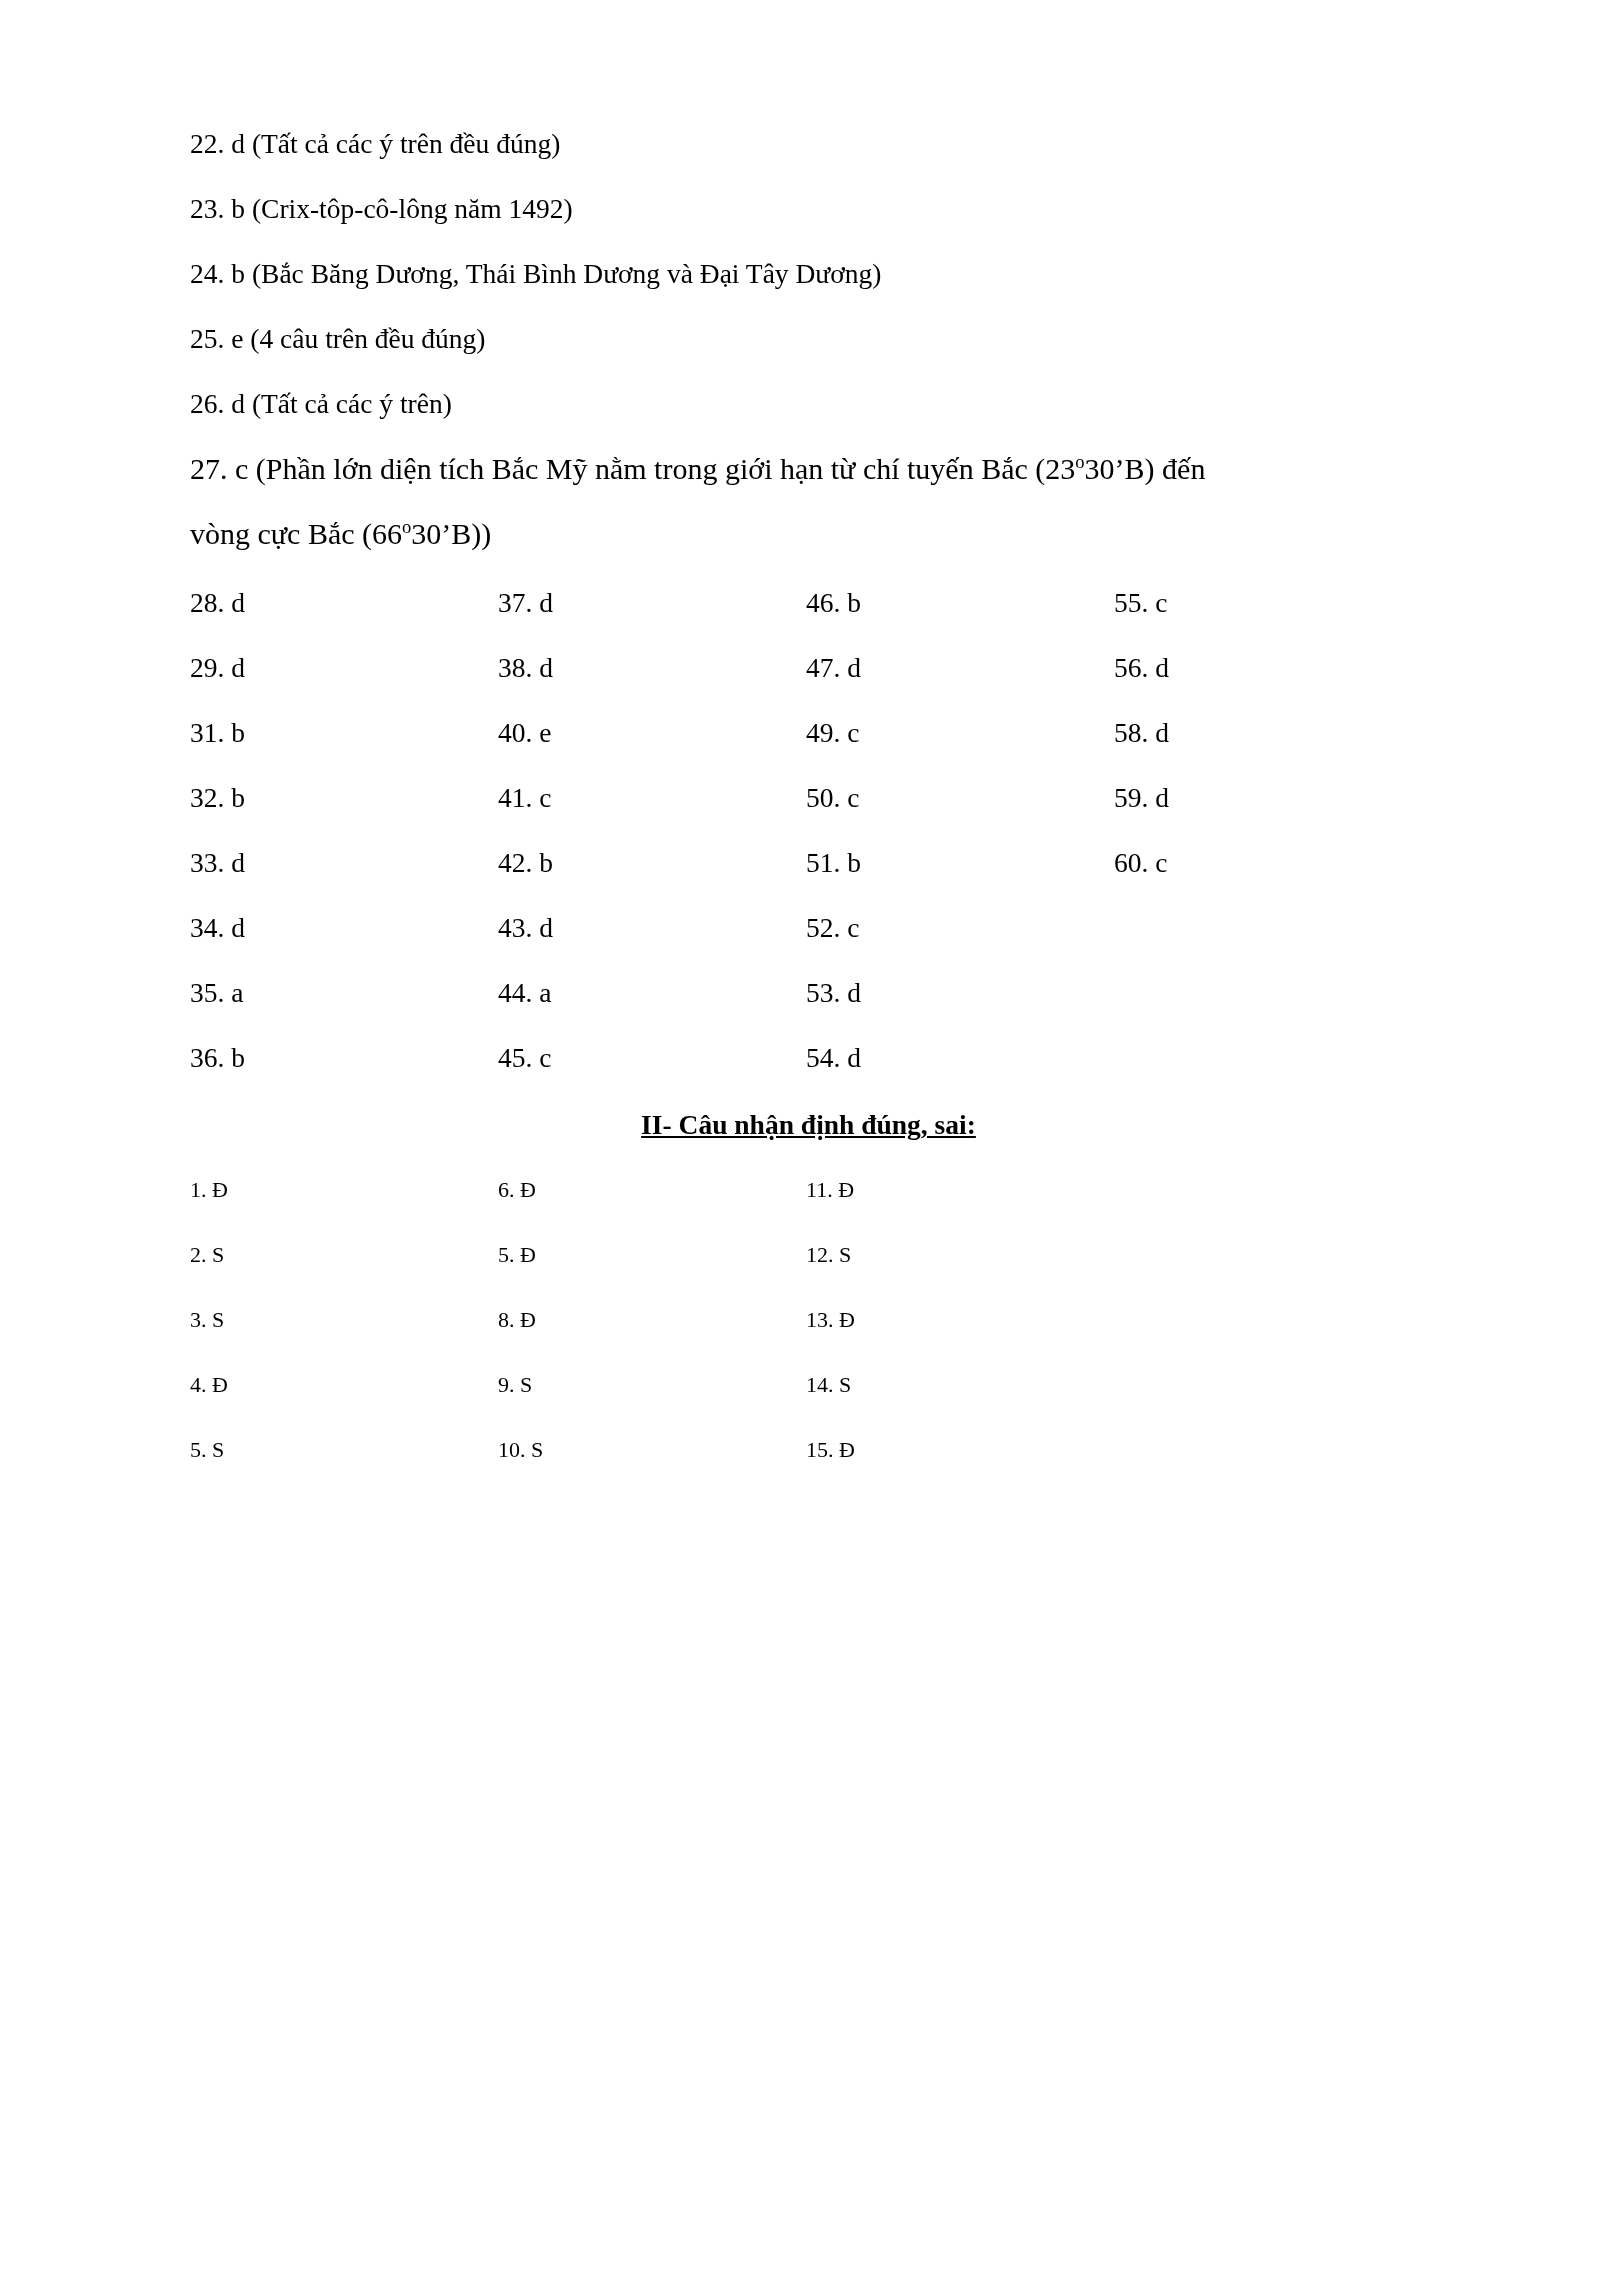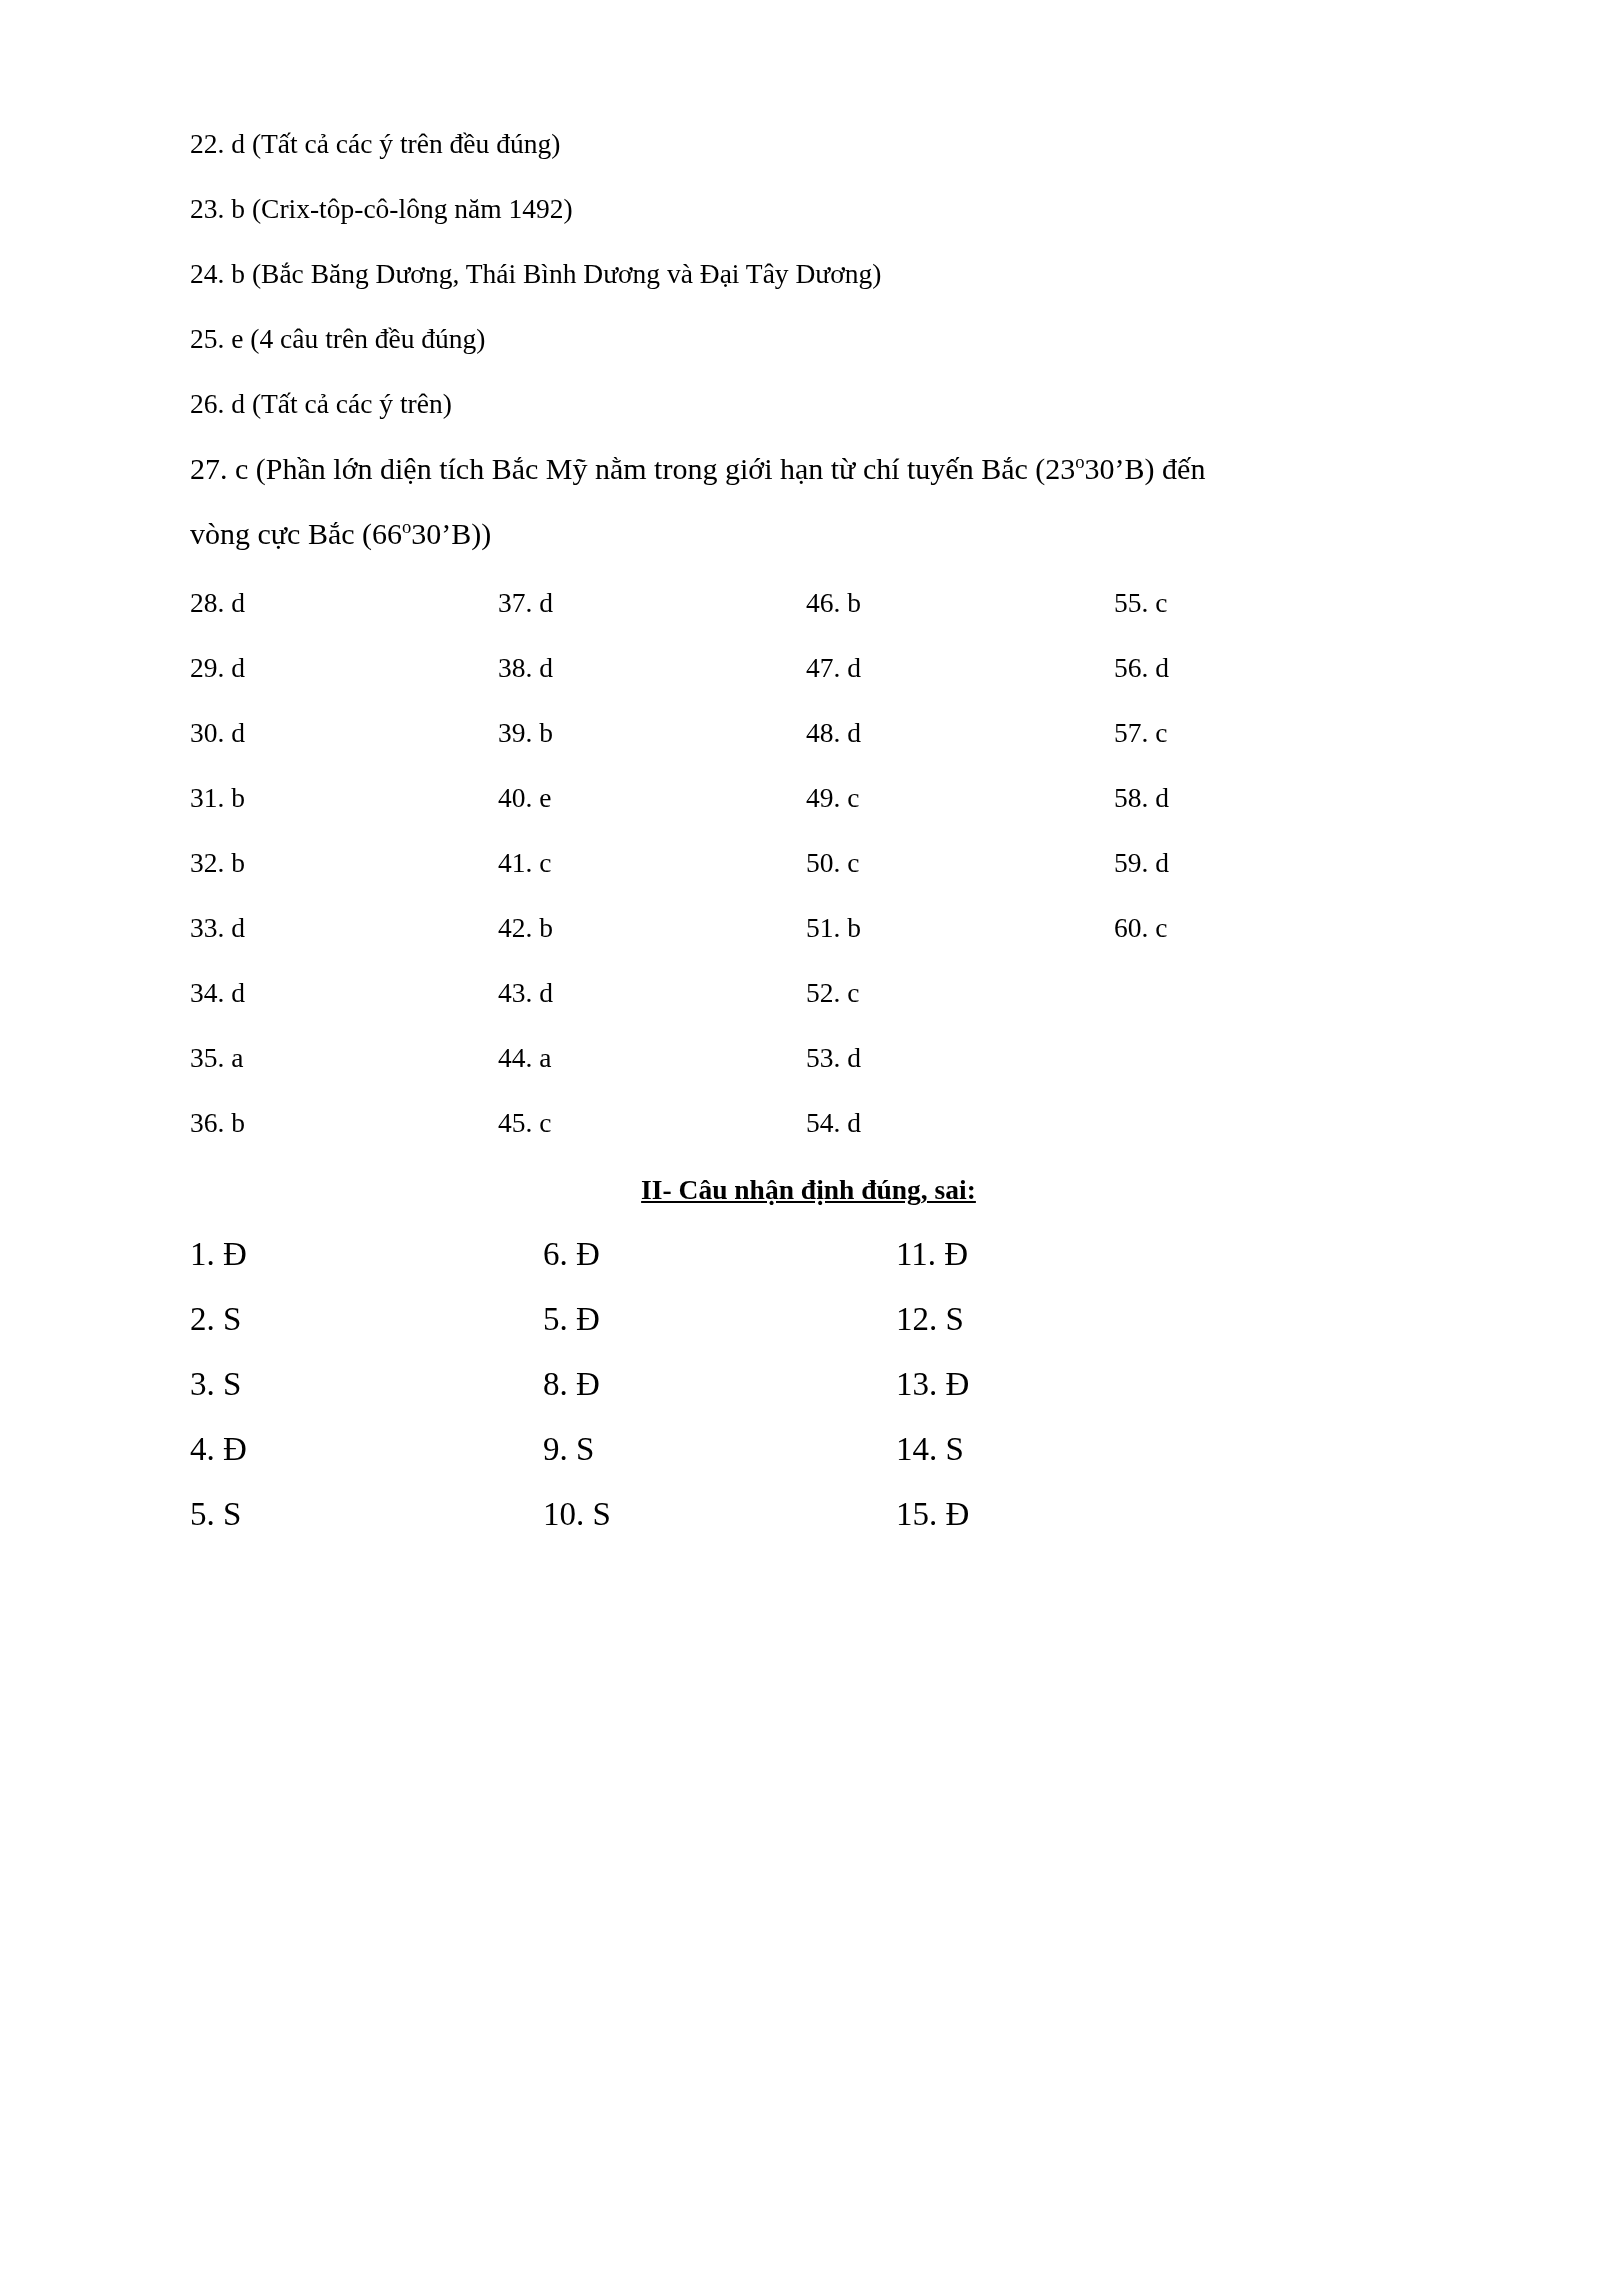--- a/index.html
+++ b/index.html
@@ -57,23 +57,22 @@
   .section-title {
     font-size: 27.5px;
     line-height: 65px;
     font-weight: bold;
     text-decoration: underline;
     margin-top: 2.6px;
     text-align: center;
   }
   .tf-row {
     display: flex;
-    font-size: 33px;
+    font-size: 22px;
     line-height: 65px;
-    gap: 45px;
   }
   .tf-cell { flex: 0 0 auto; }
   .tf1 { width: 308px; }
   .tf2 { width: 308px; }
   .tf3 { width: 308px; }
 </style>
 </head>
 <body>
 
 <div class="page">
@@ -94,26 +93,20 @@
       <span class="cell w1">28. d</span>
       <span class="cell w2">37. d</span>
       <span class="cell w3">46. b</span>
       <span class="cell w4">55. c</span>
     </div>
     <div class="grid-row">
       <span class="cell w1">29. d</span>
       <span class="cell w2">38. d</span>
       <span class="cell w3">47. d</span>
       <span class="cell w4">56. d</span>
-    </div>
-    <div class="grid-row">
-      <span class="cell w1">30. d</span>
-      <span class="cell w2">39. b</span>
-      <span class="cell w3">48. d</span>
-      <span class="cell w4">57. c</span>
     </div>
     <div class="grid-row">
       <span class="cell w1">31. b</span>
       <span class="cell w2">40. e</span>
       <span class="cell w3">49. c</span>
       <span class="cell w4">58. d</span>
     </div>
     <div class="grid-row">
       <span class="cell w1">32. b</span>
       <span class="cell w2">41. c</span>

